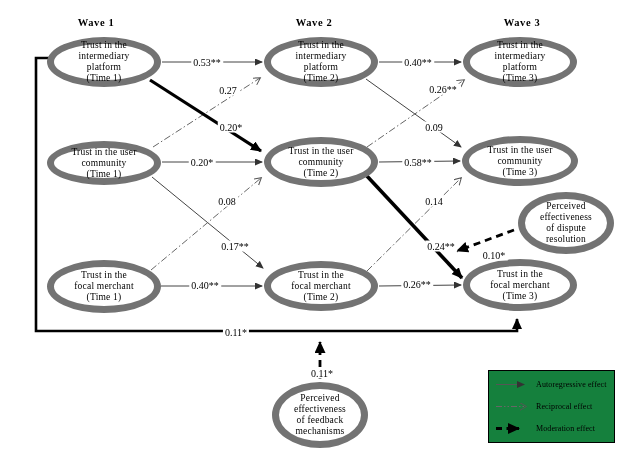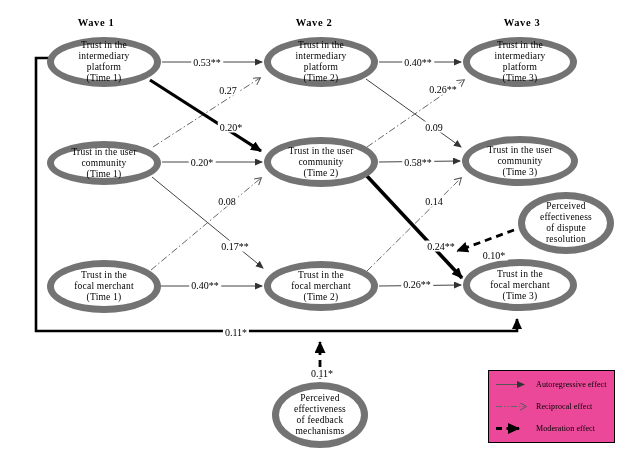--- a/index.html
+++ b/index.html
@@ -7,21 +7,21 @@
          font-family:"Liberation Serif",serif;color:#000;}
   svg.wires{position:absolute;left:0;top:0;z-index:1;}
   .node{position:absolute;border:7px solid #737373;border-radius:50%;background:#fff;
         display:flex;align-items:center;justify-content:center;text-align:center;z-index:2;box-sizing:border-box;}
   .nlabel{font-size:9.5px;line-height:11px;white-space:pre-line;letter-spacing:.2px;}
   .coef{position:absolute;transform:translate(-50%,-50%);font-size:10px;line-height:11px;
         background:#fff;padding:0 2px;z-index:3;white-space:nowrap;}
   .wave{position:absolute;transform:translateX(-50%);font-weight:bold;font-size:10.5px;
         letter-spacing:.6px;z-index:2;white-space:nowrap;}
   .legend{position:absolute;left:488px;top:370px;width:127px;height:73px;border:1px solid #000;
-          background:#ec4899;display:flex;flex-direction:column;justify-content:space-around;
+          background:#15803d;display:flex;flex-direction:column;justify-content:space-around;
           padding:3px 4px;box-sizing:border-box;z-index:2;}
   .lrow{display:flex;align-items:center;gap:3px;}
   .llabel{font-size:8px;white-space:nowrap;letter-spacing:.1px;}
 </style>
 </head>
 <body>
 
 <div class="stage">
 
   <svg class="wires" width="642" height="459" viewBox="0 0 642 459">

